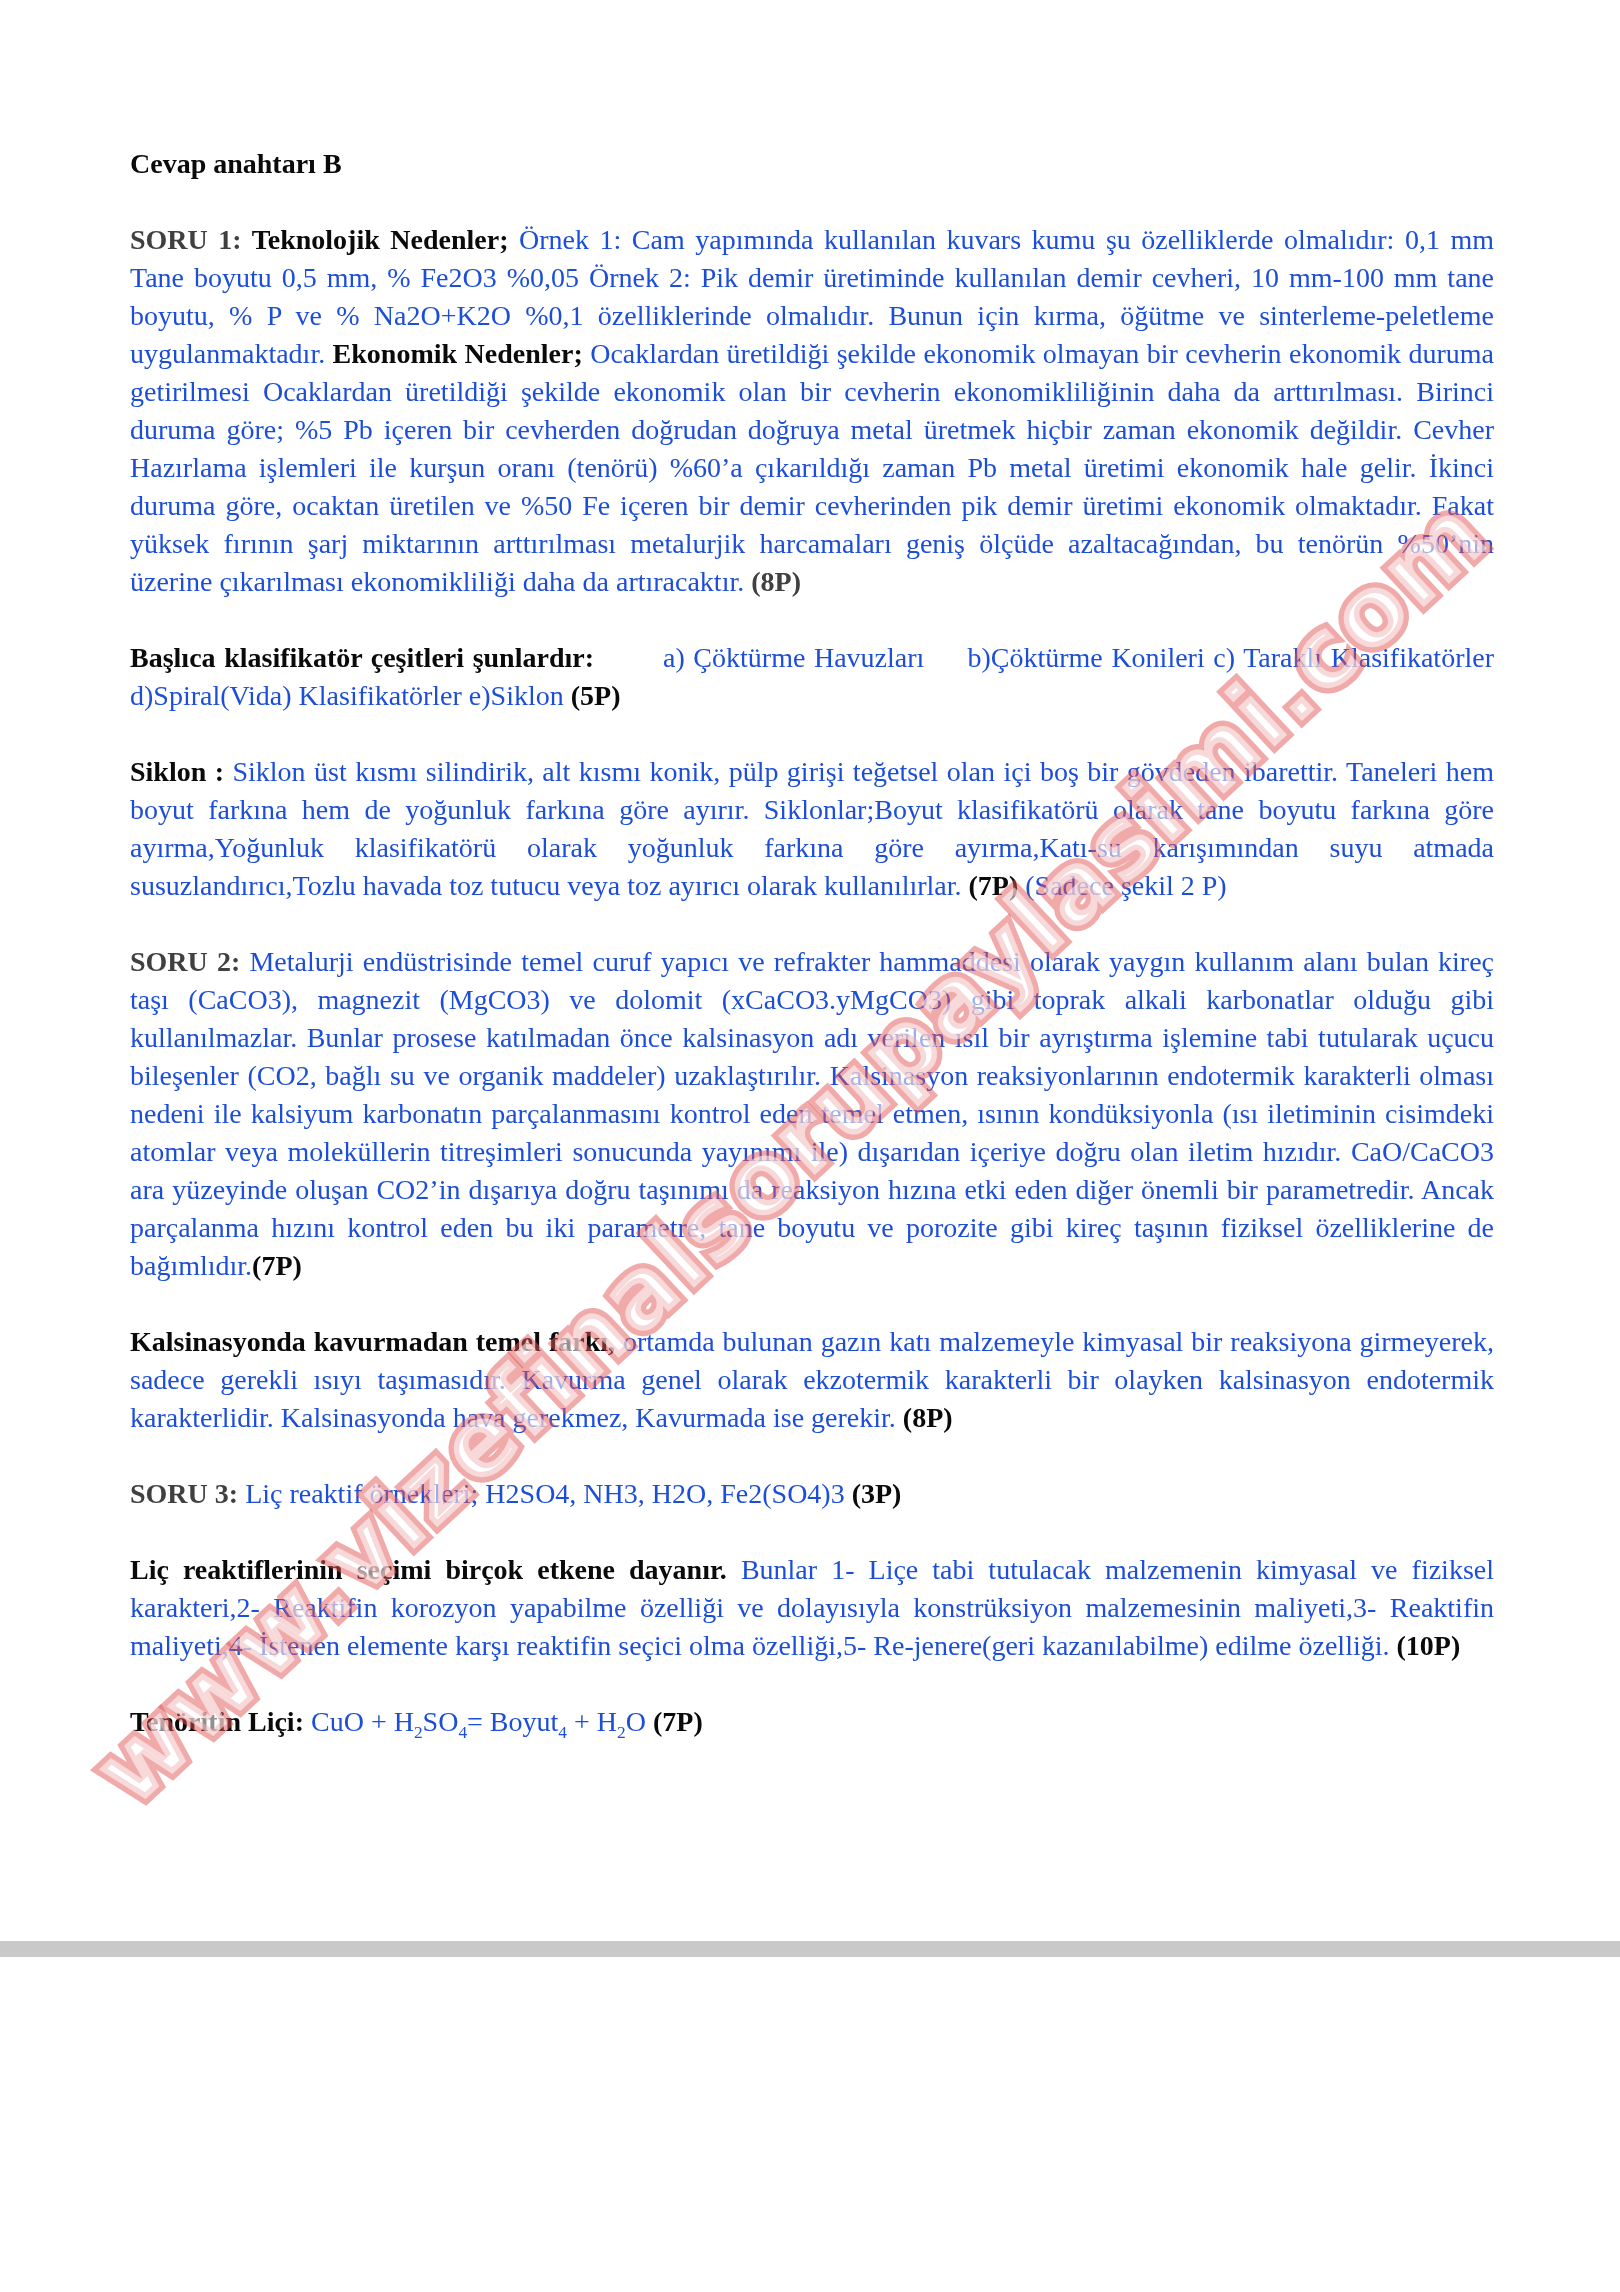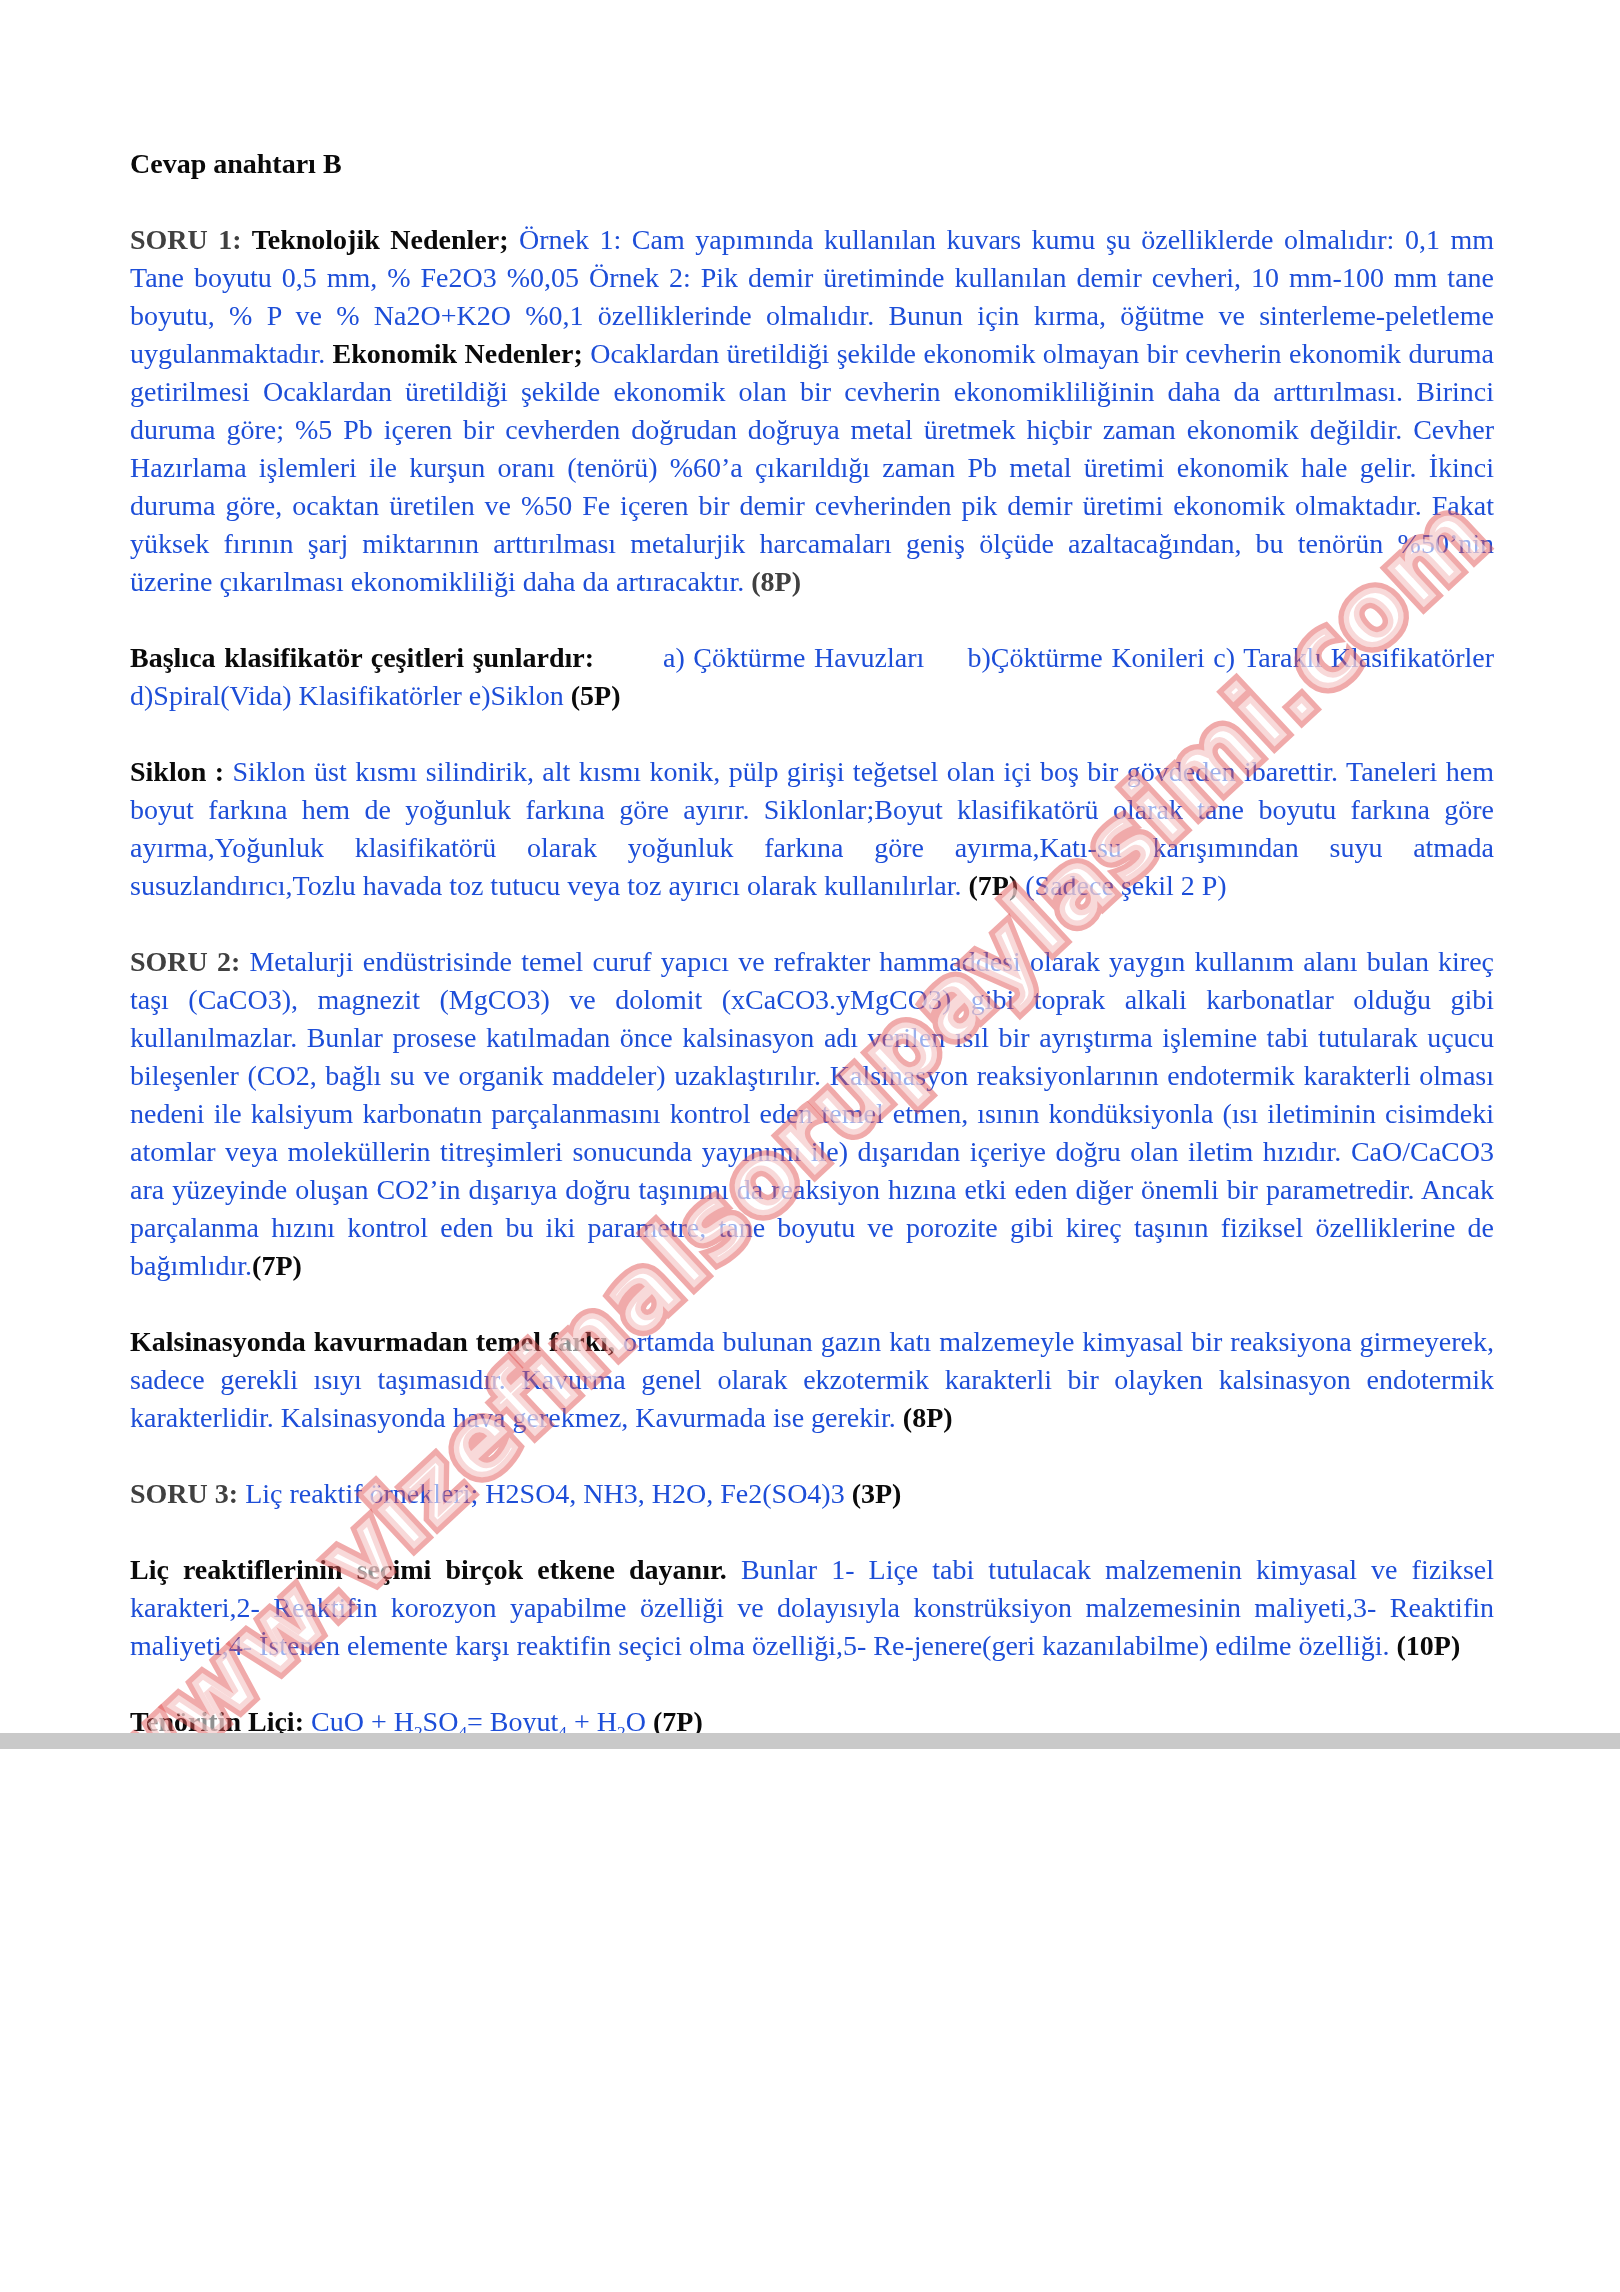--- a/index.html
+++ b/index.html
@@ -3,21 +3,21 @@
 <meta charset="utf-8">
 <style>
   html, body {
     margin: 0;
     padding: 0;
     background: #ffffff;
   }
   .page {
     position: relative;
     width: 1620px;
-    height: 1749px;
+    height: 1957px;
     background: #ffffff;
     overflow: hidden;
     font-family: "Liberation Serif", "DejaVu Serif", serif;
     font-size: 28px;
     line-height: 38px;
     color: #0a0a0a;
   }
   .content {
     position: absolute;
     top: 145px;

